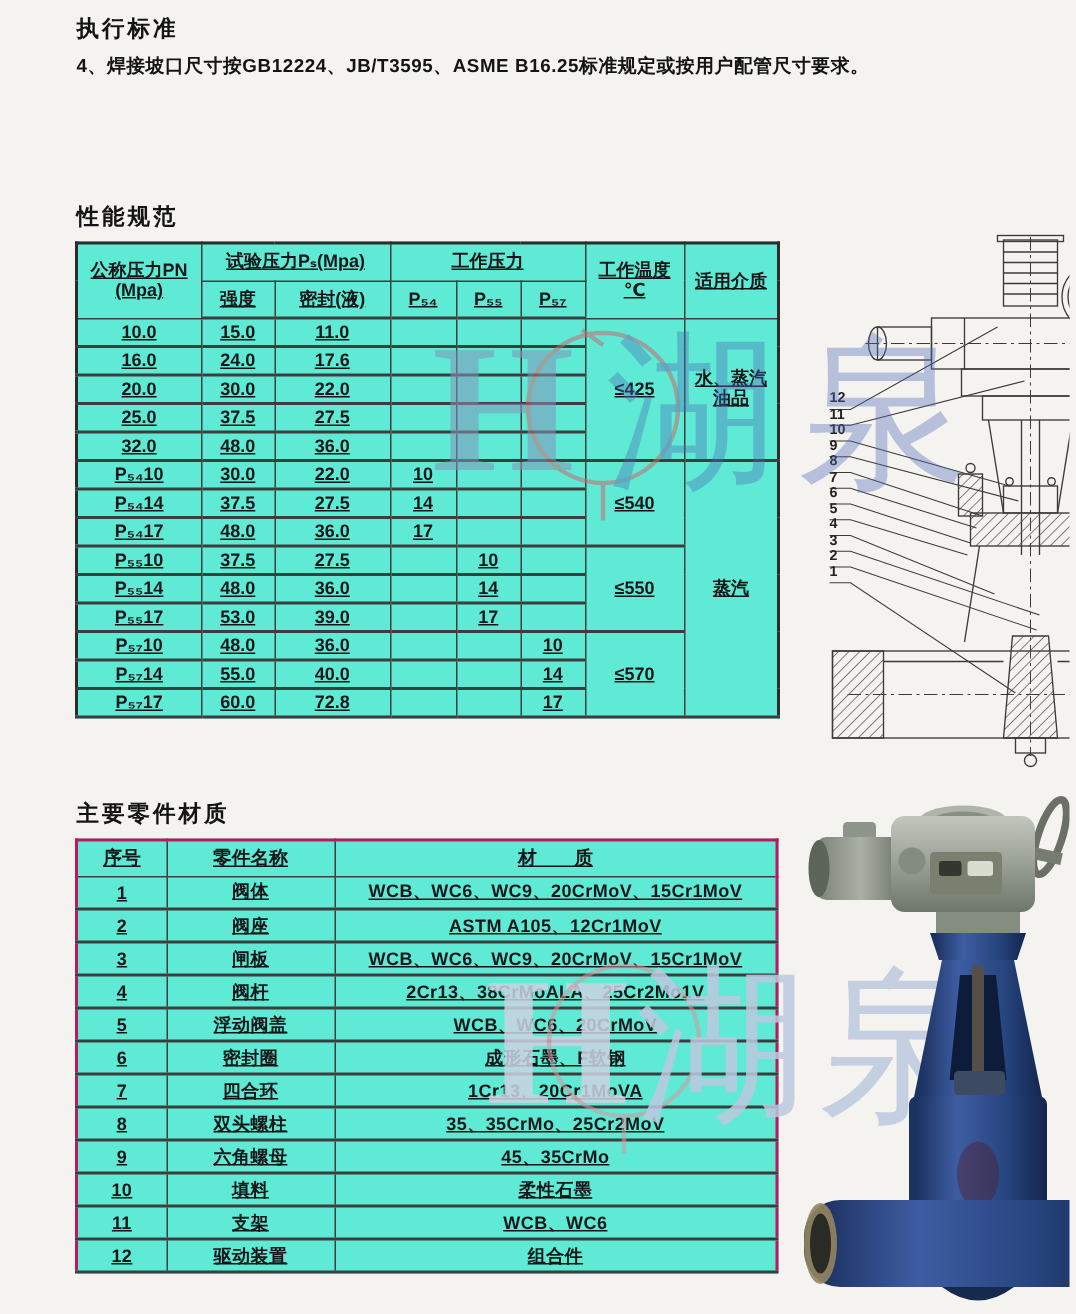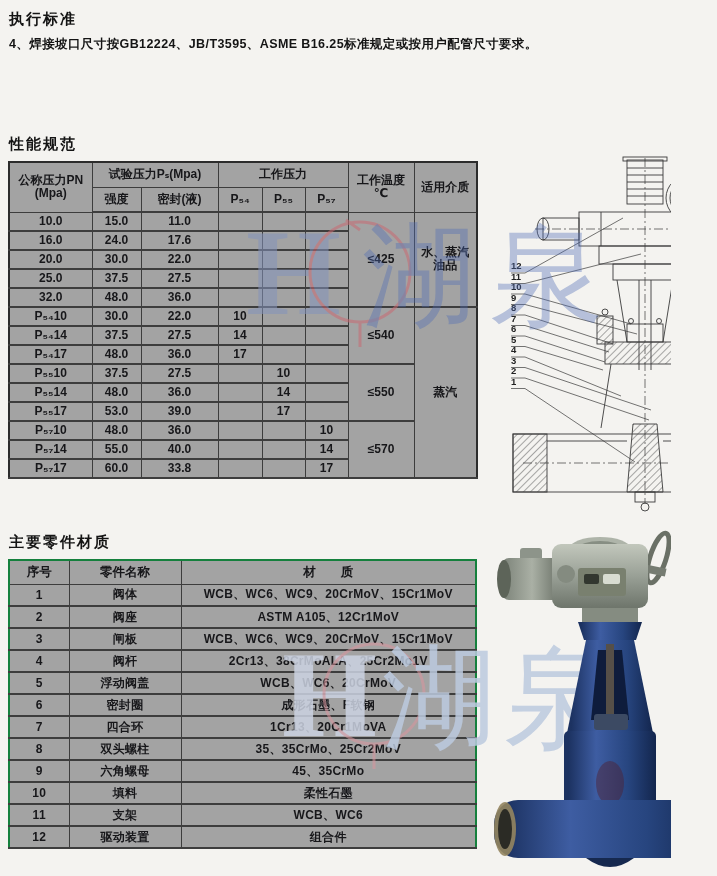--- a/index.html
+++ b/index.html
@@ -2,43 +2,43 @@
 <html><head>
 <meta charset="utf-8">
 <style>
   * { margin:0; padding:0; box-sizing:border-box; }
   html,body { background:#f4f3f0; }
   body {
     width:717px; height:876px;
     font-family:"Liberation Sans","DejaVu Sans",sans-serif;
     color:#141414;
   }
-  .page { position:relative; width:671px; height:876px; background:#f4f3f0; overflow:hidden; }
+  .page { position:relative; width:671px; height:876px; background:#f4f3f0; overflow:hidden;margin-left:42px; }
 
   .sec-heading { position:absolute; left:9px; font-size:15px; font-weight:bold; letter-spacing:2px; z-index:1; }
   .h-standards { top:10px; }
   .h-perf { top:135px; }
   .h-mat { top:533px; }
 
   .std-list { position:absolute; left:9px; top:33px; width:704px; list-style:none; z-index:1; }
   .std-list li { font-size:12.5px; font-weight:bold; line-height:23px; letter-spacing:0.4px; }
 
-  table { position:absolute; border-collapse:collapse; table-layout:fixed; background:#a3a3a3; z-index:1; }
+  table { position:absolute; border-collapse:collapse; table-layout:fixed; background:#5eead4; z-index:1;text-decoration:underline; }
   th, td {
     border:1px solid #3d3d3d;
     text-align:center; vertical-align:middle;
     font-weight:bold; color:#17171a; overflow:hidden;
   }
   .perf-table { left:8px; top:161px; width:468px; border:2px solid #2c2c2c; }
   .perf-table th { font-size:12px; height:25px; line-height:13px; }
   .perf-table td { font-size:12px; height:19px; line-height:13px; }
   .perf-table tbody td { border-bottom-width:2px; }
   .perf-table thead tr:last-child th { border-bottom-width:2px; }
 
-  .mat-table { left:8px; top:559px; width:467px; border:2px solid #15803d; }
+  .mat-table { left:8px; top:559px; width:467px; border:2px solid #be185d; }
   .mat-table th { font-size:12.5px; height:24px; }
   .mat-table td { font-size:12px; height:22px; letter-spacing:0.3px; }
   .mat-table tbody td { border-bottom-width:2px; }
 
   .pre { white-space:pre-line; }
 
   
   .drawing { position:absolute; left:505px; top:156px; width:212px; height:366px; z-index:1; }
   .drawing svg { position:absolute; left:0; top:0; }
   .part-numbers { position:absolute; left:6px; top:105px; z-index:2; }
@@ -216,21 +216,21 @@
           <td>P₅₇14</td>
           <td>55.0</td>
           <td>40.0</td>
           <td></td>
           <td></td>
           <td>14</td>
         </tr>
         <tr>
           <td>P₅₇17</td>
           <td>60.0</td>
-          <td>33.8</td>
+          <td>72.8</td>
           <td></td>
           <td></td>
           <td>17</td>
         </tr>
       </tbody>
   </table>
 
   <h2 class="sec-heading h-mat">主要零件材质</h2>
   <table class="mat-table">
     <colgroup>

